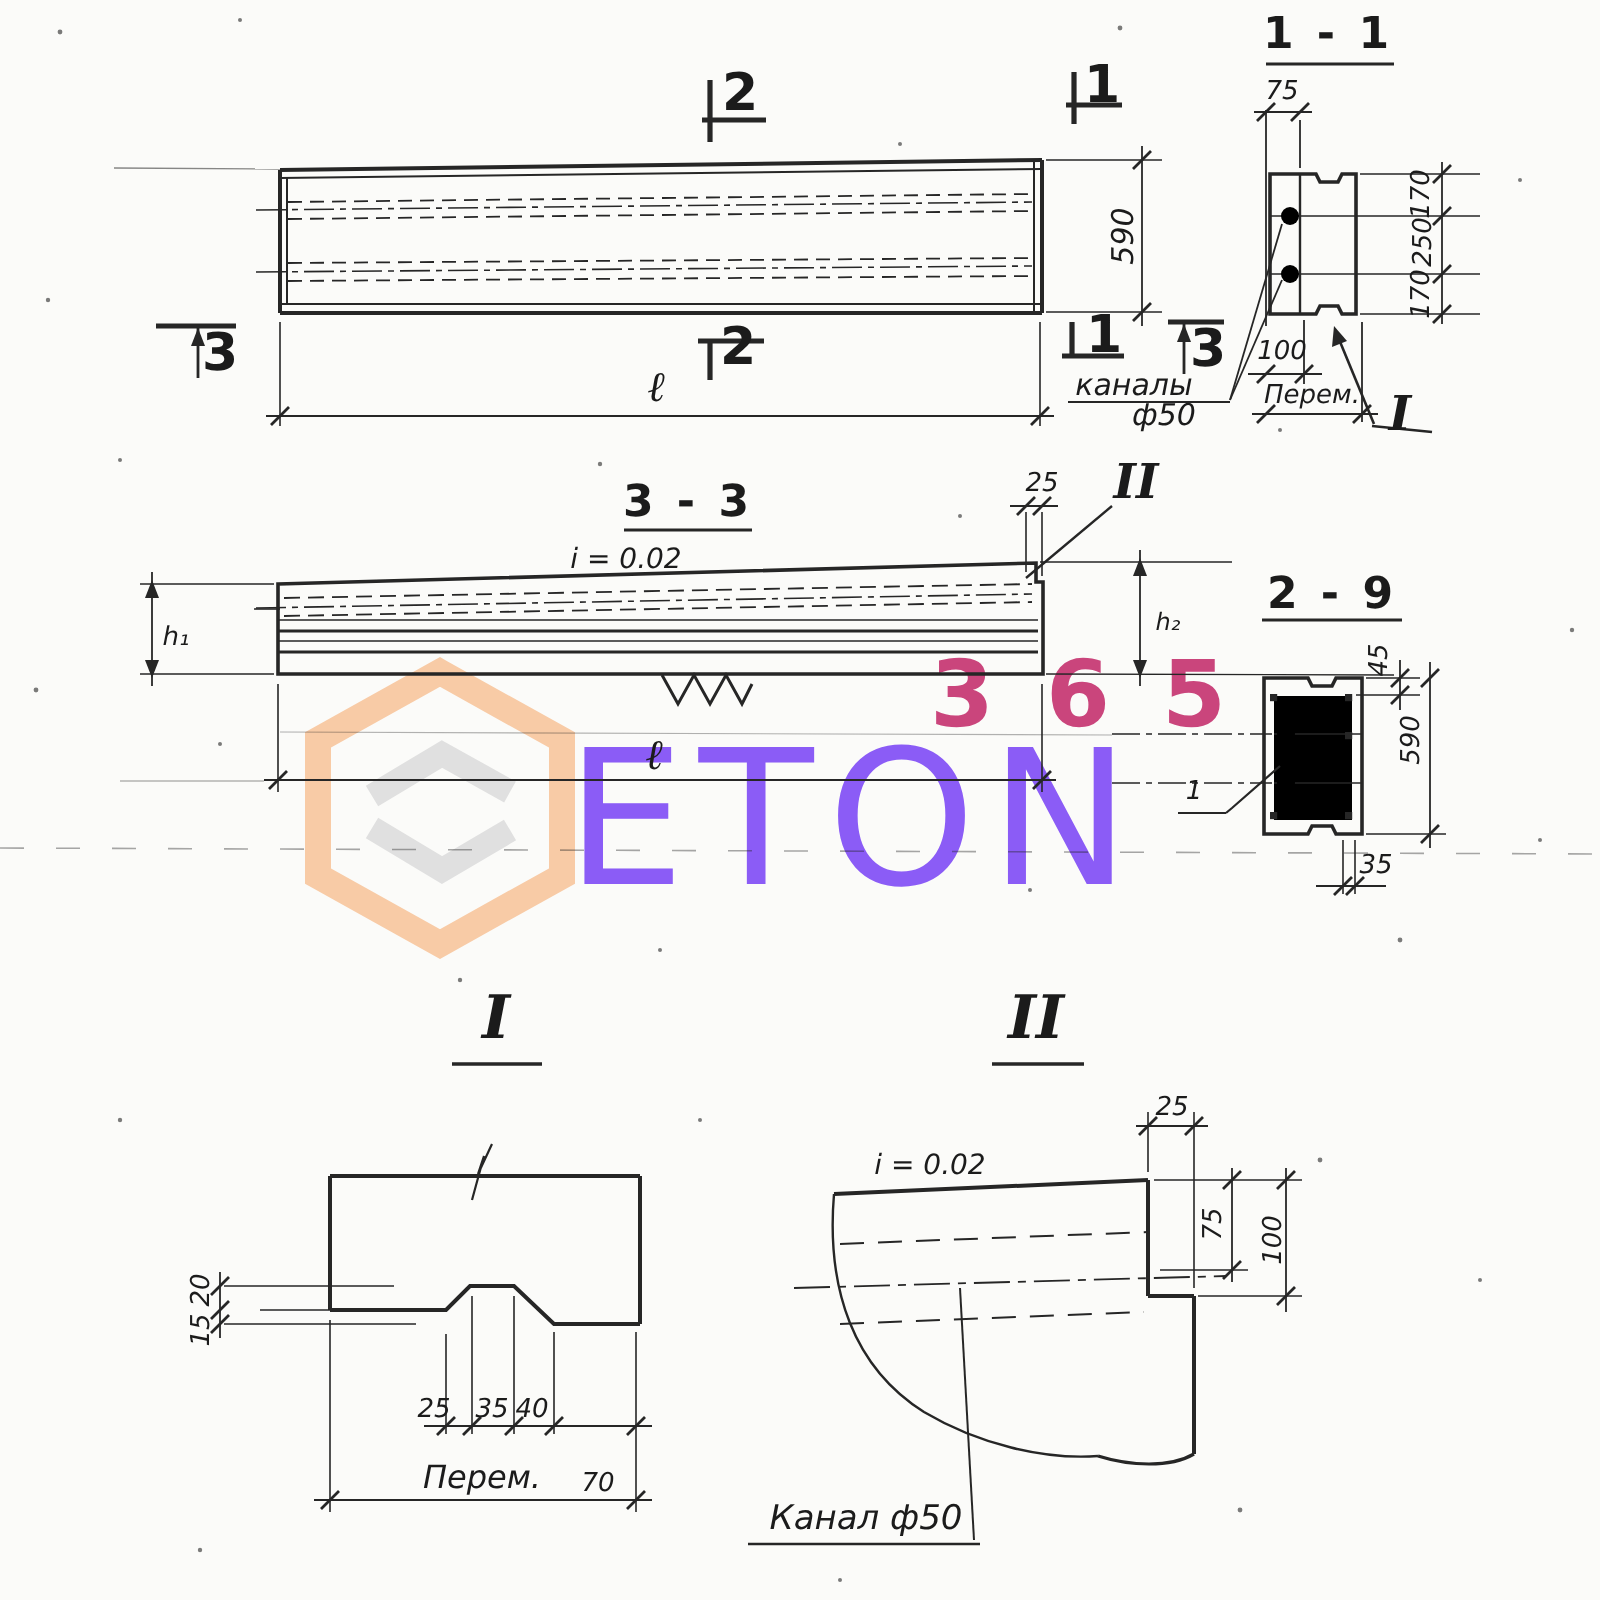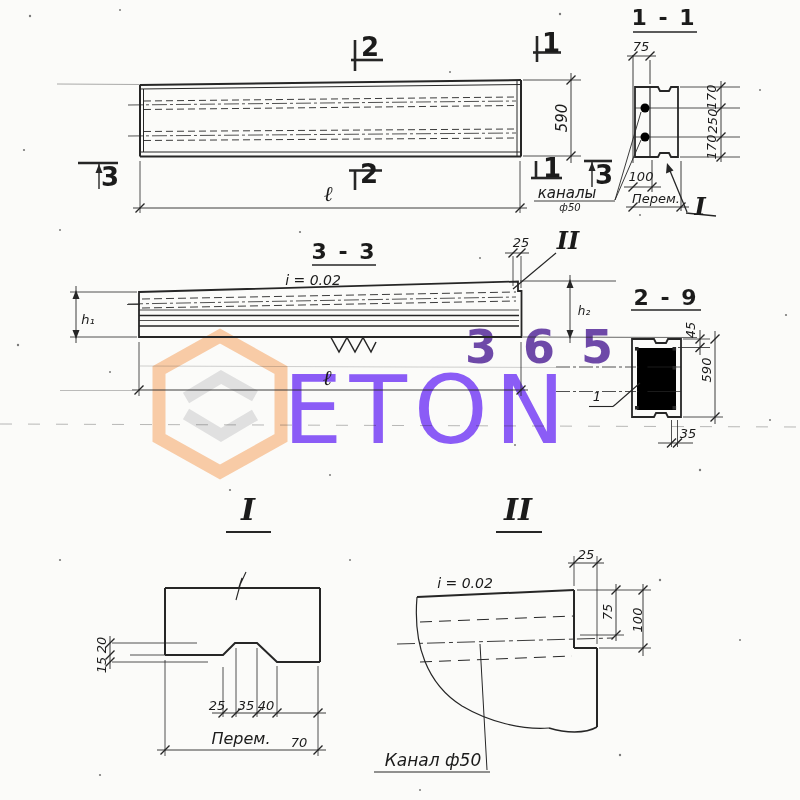--- a/index.html
+++ b/index.html
@@ -11,21 +11,21 @@
        color:#1b1b1b;white-space:nowrap;line-height:1;}
   .rot{transform:translate(-50%,-50%) rotate(-90deg);}
   .title{font-style:normal;font-size:22px;font-weight:600;letter-spacing:2px;}
   .marker{font-style:normal;font-size:26px;font-weight:600;}
   .roman{font-family:"DejaVu Serif",serif;font-style:italic;font-size:24px;font-weight:600;}
   .romanbig{font-family:"DejaVu Serif",serif;font-style:italic;font-size:30px;font-weight:600;}
   .script{font-family:"DejaVu Serif",serif;font-size:21px;}
   .small{font-size:13px;}
   .wm-text{position:absolute;font-weight:400;letter-spacing:7px;color:#8b5cf6;
            font-family:"DejaVu Sans",sans-serif;font-style:normal;}
-  .wm-num{position:absolute;font-weight:800;letter-spacing:26px;color:#4c1d95;opacity:.8;
+  .wm-num{position:absolute;font-weight:800;letter-spacing:26px;color:#be185d;opacity:.8;
           font-family:"DejaVu Sans",sans-serif;}
 </style>
 </head>
 <body>
 
 <div id="canvas">
 
   <div>
     <svg width="800" height="800">
       <polygon points="220,336 281,370 281,438 220,472 159,438 159,370" fill="none" stroke="#f8cba6" stroke-width="13"></polygon>
@@ -269,21 +269,21 @@
 
   <span class="lbl title" style="left:664px;top:18px">1 - 1</span>
   <span class="lbl small" style="left:641px;top:46px">75</span>
   <span class="lbl rot small" style="left:711px;top:97px">170</span>
   <span class="lbl rot small" style="left:712px;top:121px">250</span>
   <span class="lbl rot small" style="left:711px;top:147px">170</span>
   <span class="lbl small" style="left:641px;top:176px">100</span>
   <span class="lbl small" style="left:656px;top:198px">Перем.</span>
   <span class="lbl roman" style="left:700px;top:207px">I</span>
   <span class="lbl" style="left:567px;top:193px;font-size:15px">каналы</span>
-  <span class="lbl" style="left:570px;top:208px;font-size:10px">ф50</span>
+  <span class="lbl" style="left:582px;top:208px;font-size:15px">ф50</span>
 
   <span class="lbl title" style="left:344px;top:252px">3 - 3</span>
   <span class="lbl" style="left:313px;top:280px">i = 0.02</span>
   <span class="lbl small" style="left:521px;top:242px">25</span>
   <span class="lbl roman" style="left:568px;top:241px">II</span>
   <span class="lbl" style="left:88px;top:319px;font-size:13px">h₁</span>
   <span class="lbl" style="left:584px;top:311px;font-size:12px">h₂</span>
   <span class="lbl script" style="left:327px;top:378px">ℓ</span>
 
   <span class="lbl title" style="left:666px;top:298px">2 - 9</span>

